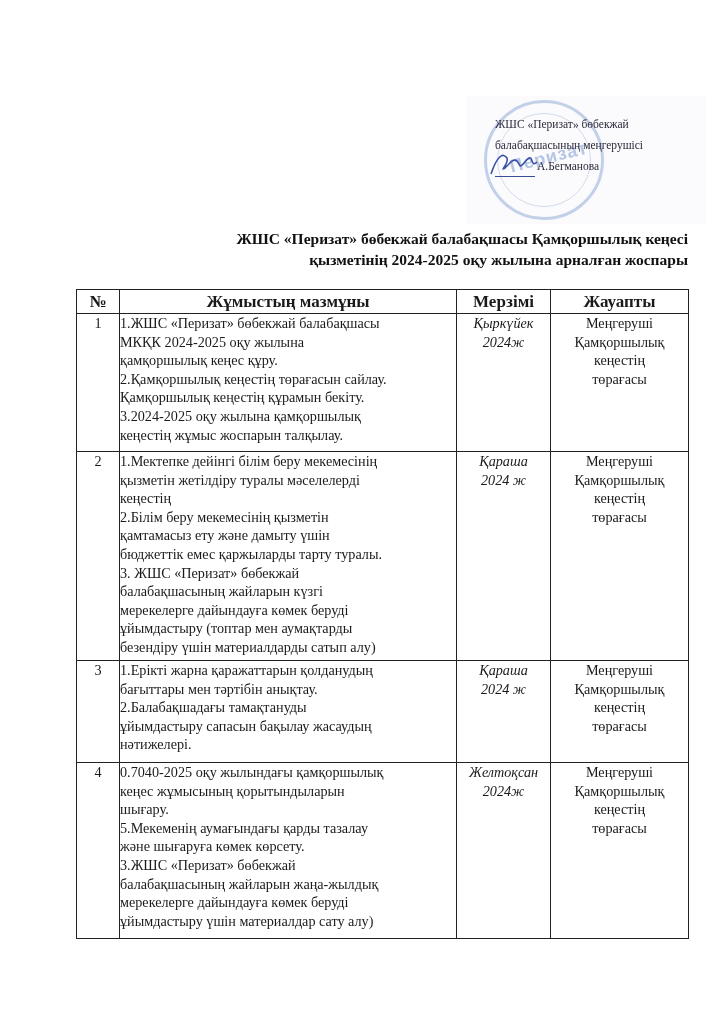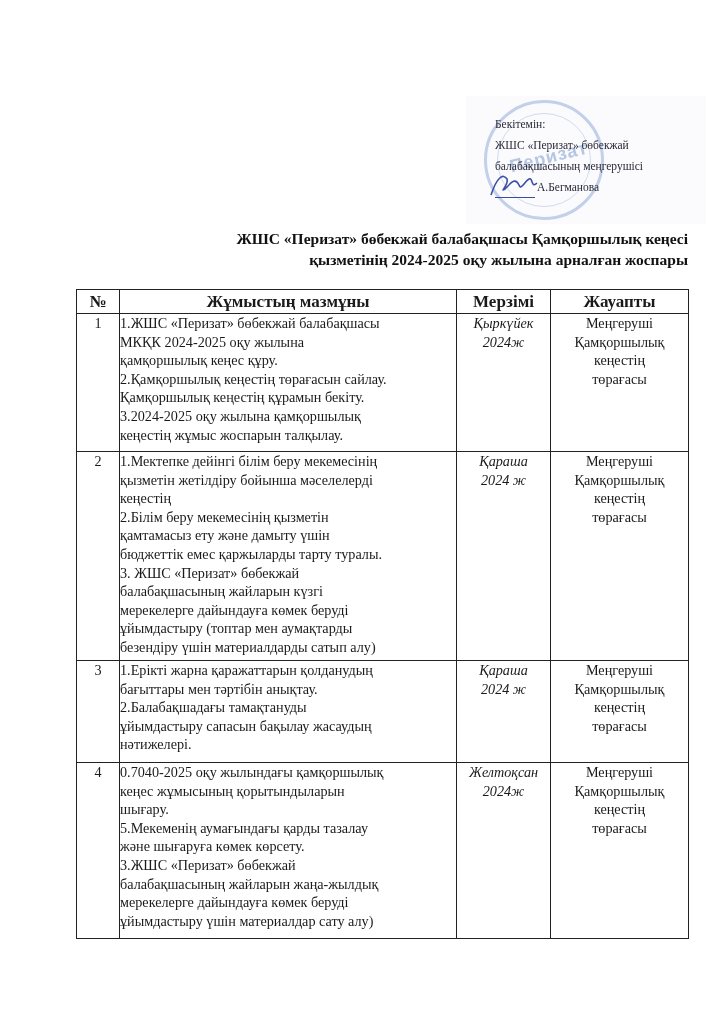--- a/index.html
+++ b/index.html
@@ -123,21 +123,20 @@
     tr.r4 td { height: 175px; }
   </style>
 </head>
 <body>
 
 <div class="approval">
   <div class="stamp">
     <span class="stamp-text">Перизат</span>
   </div>
   <div class="approval-lines">
-    <div>Бекітемін:</div>
     <div>ЖШС «Перизат» бөбекжай</div>
     <div>балабақшасының меңгерушісі</div>
     <div class="sign-row">
       <span class="signature">
         <svg width="56" height="28" viewBox="0 0 56 28">
           <path d="M4 24 C10 6, 16 2, 20 8 C22 14, 12 22, 18 18 C24 12, 28 6, 32 14 C34 20, 38 10, 42 8 C46 6, 44 18, 50 12" fill="none" stroke="#3b4fa8" stroke-width="1.6"></path>
         </svg>
       </span>
       <span>А.Бегманова</span>
     </div>
@@ -184,21 +183,21 @@
           <span class="line">Меңгеруші</span>
           <span class="line">Қамқоршылық</span>
           <span class="line">кеңестің</span>
           <span class="line">төрағасы</span>
         </td>
       </tr>
       <tr class="r2">
         <td class="num">2</td>
         <td class="content">
           <span class="line">1.Мектепке дейінгі білім беру мекемесінің</span>
-          <span class="line">қызметін жетілдіру бойынша  мәселелерді</span>
+          <span class="line">қызметін жетілдіру туралы  мәселелерді</span>
           <span class="line">кеңестің</span>
           <span class="line">2.Білім  беру мекемесінің қызметін</span>
           <span class="line">қамтамасыз  ету және дамыту үшін</span>
           <span class="line">бюджеттік емес  қаржыларды тарту туралы.</span>
           <span class="line">3. ЖШС «Перизат» бөбекжай</span>
           <span class="line">балабақшасының жайларын күзгі</span>
           <span class="line">мерекелерге дайындауға көмек беруді</span>
           <span class="line">ұйымдастыру (топтар мен аумақтарды</span>
           <span class="line">безендіру  үшін материалдарды сатып алу)</span>
         </td>

